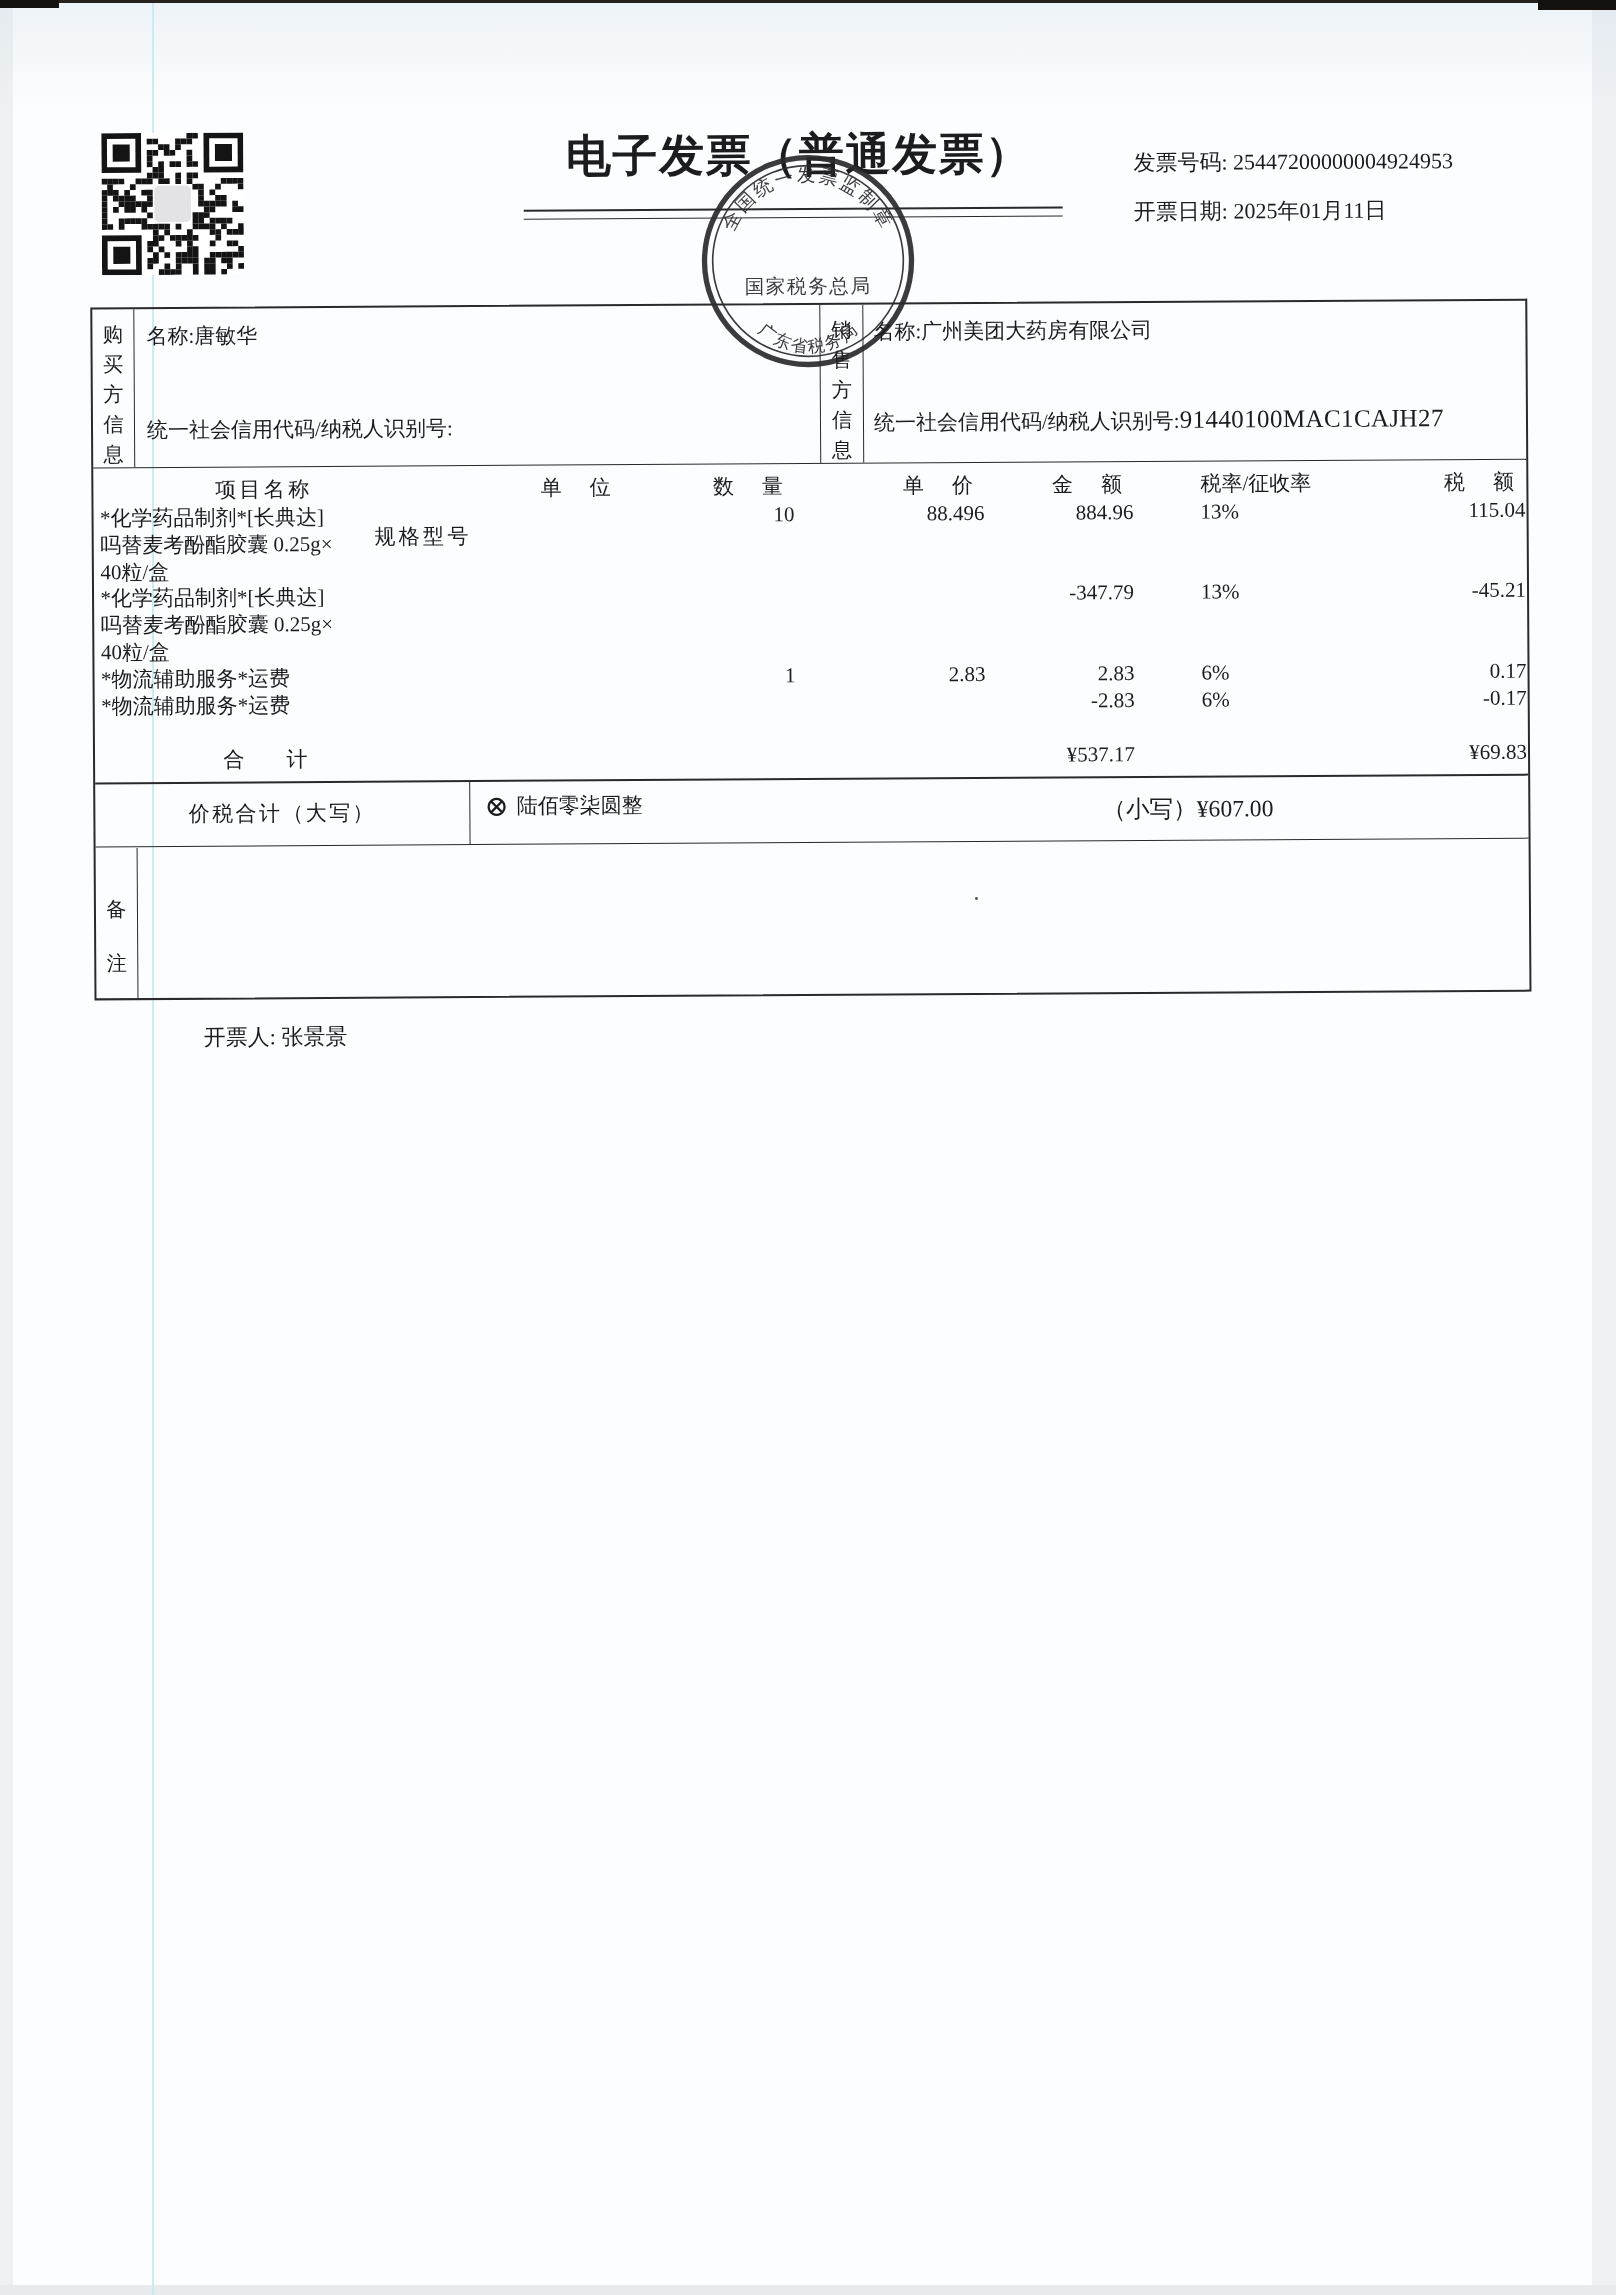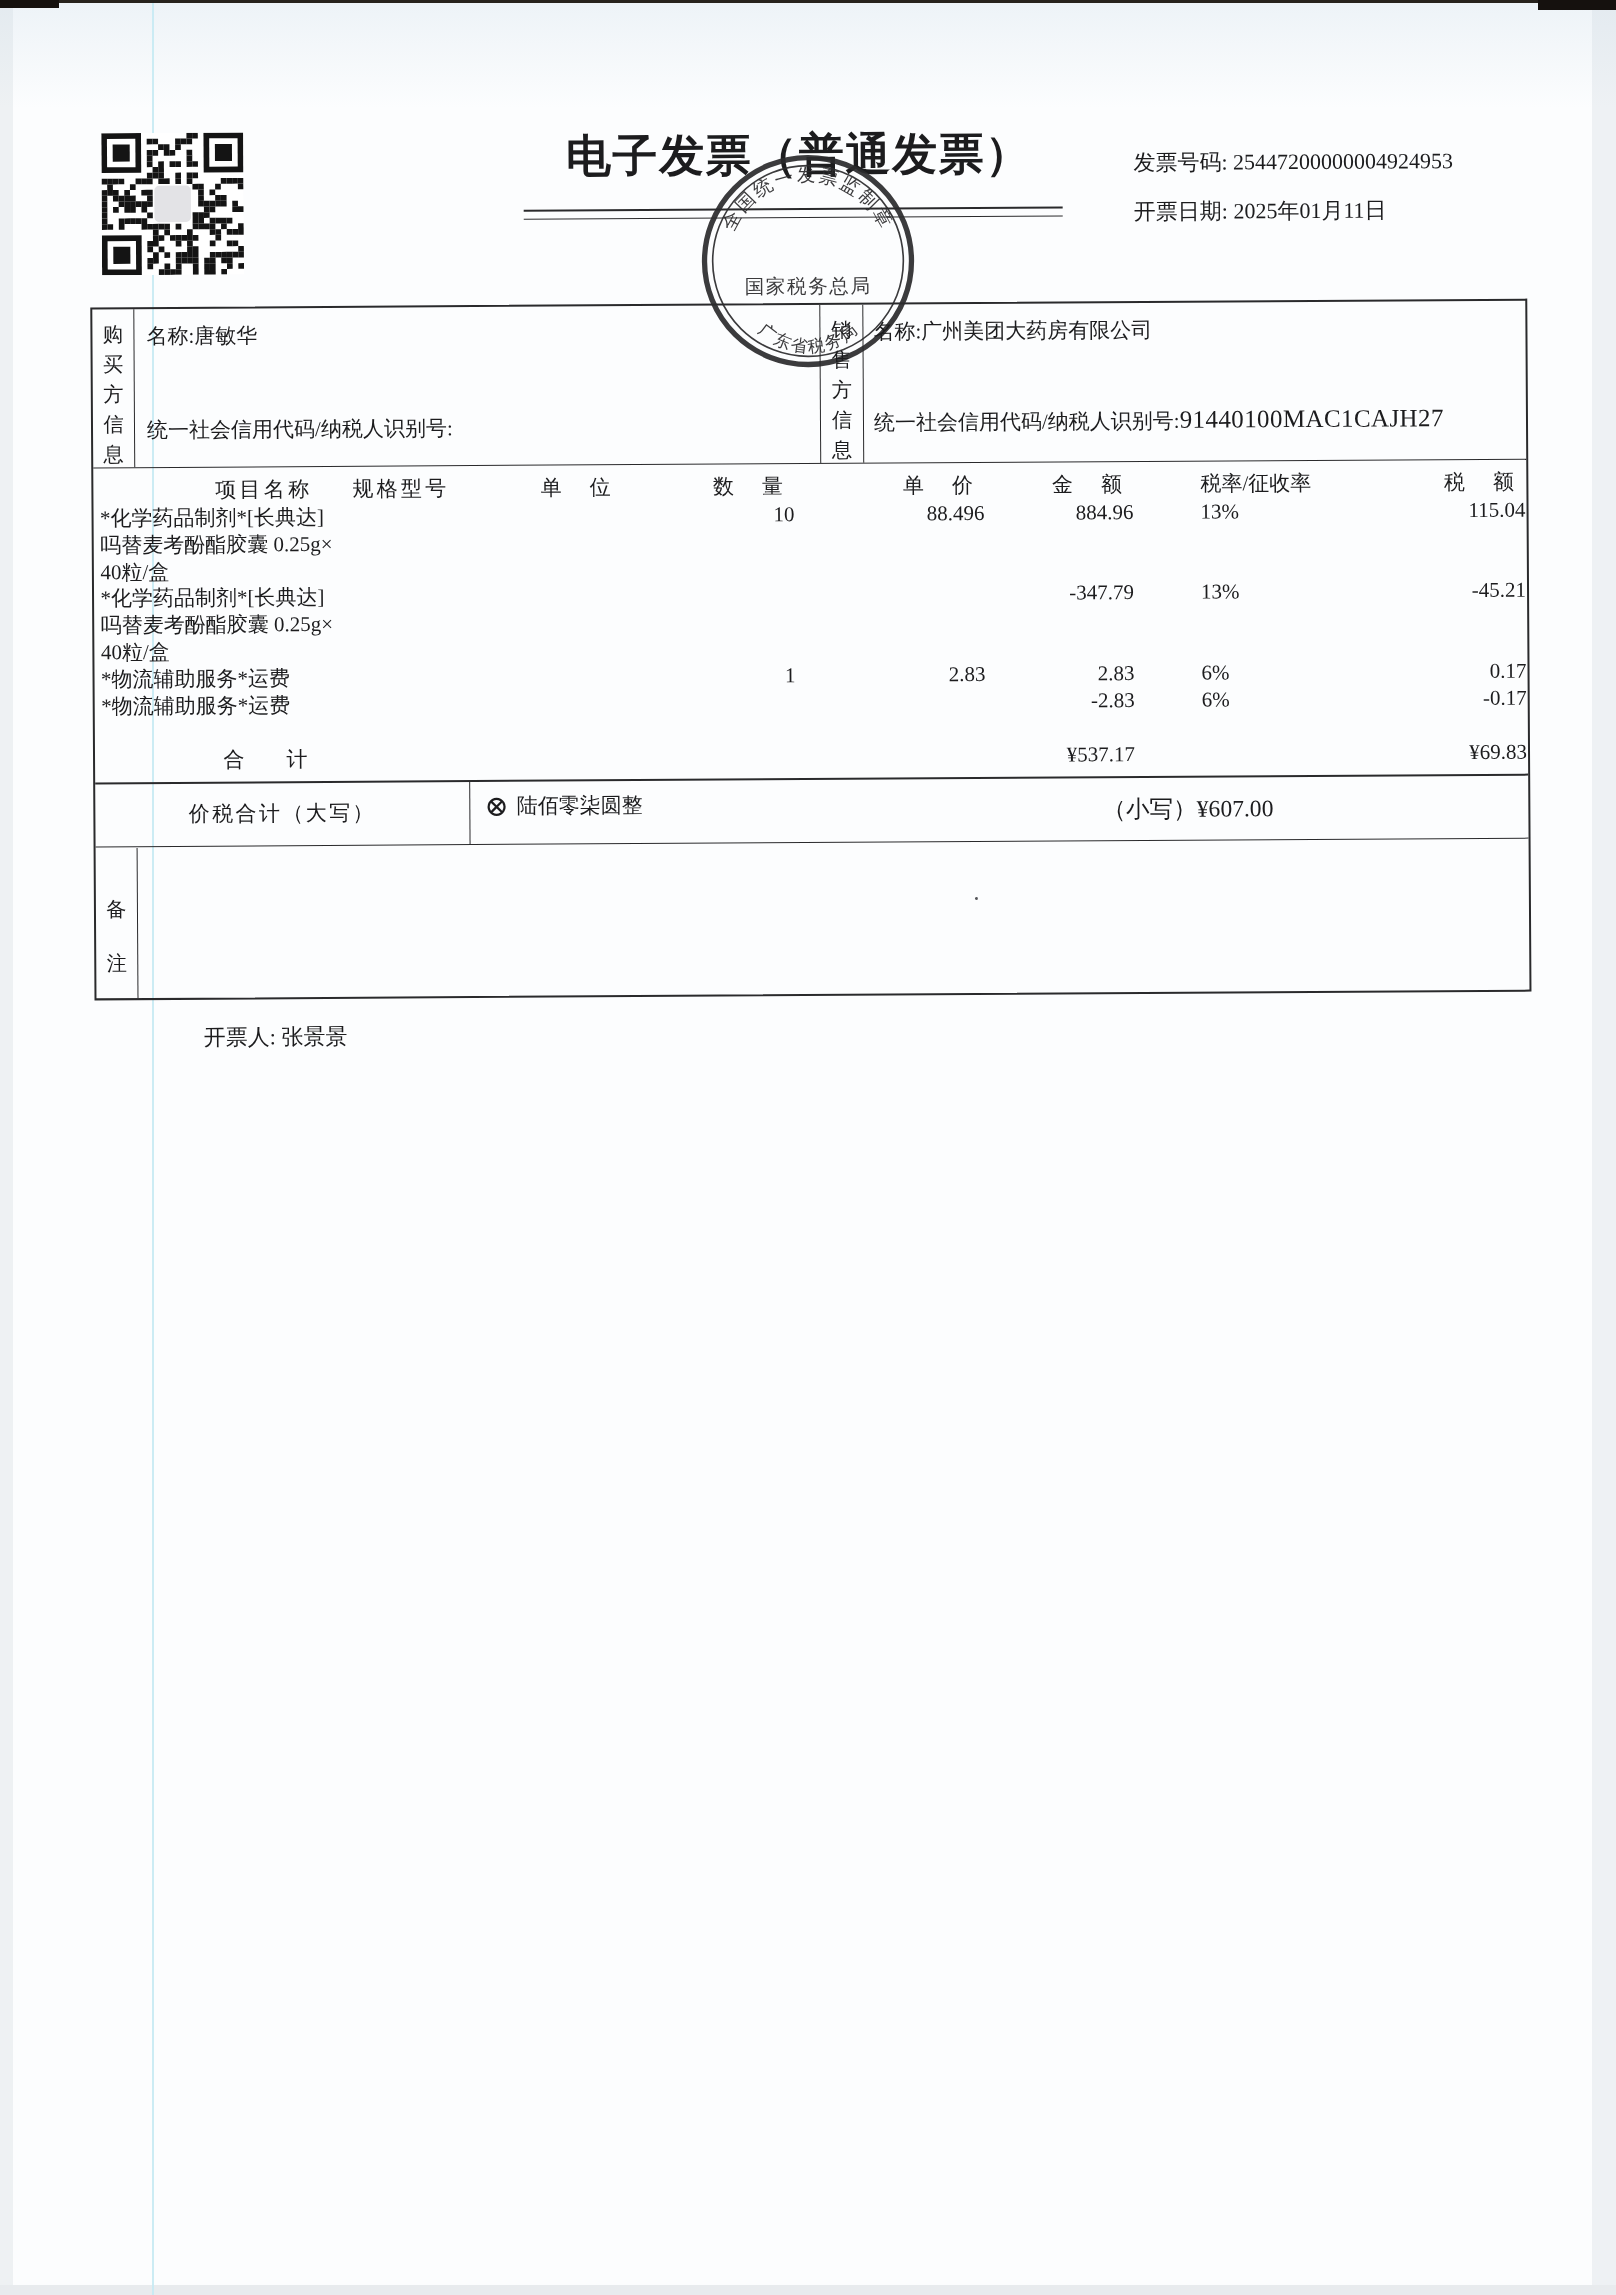--- a/index.html
+++ b/index.html
@@ -46,21 +46,21 @@
   .irow{position:absolute;left:0;width:100%;height:28px;line-height:28px;white-space:nowrap;}
   .c{position:absolute;top:0;}
   .c-name{left:6.5px;width:488px;text-align:left;}
   .c-qty{left:579px;width:122px;text-align:right;}
   .c-price{left:769px;width:122px;text-align:right;}
   .c-amt{left:914px;width:126px;text-align:right;}
   .c-rate{left:1107px;width:138px;}
   .c-tax{left:1298px;width:134px;text-align:right;}
   .ihead{top:8.1px;}
   .h-name{left:81px;width:138px;text-align:right;letter-spacing:3.3px;}
-  .h-spec{left:259px;width:119px;text-align:left;letter-spacing:3.3px;}
+  .h-spec{left:259px;width:119px;text-align:right;letter-spacing:3.3px;margin-top:48px;}
   .h-unit{left:431px;width:114px;text-align:center;letter-spacing:11.4px;}
   .ls2{letter-spacing:11.4px;}
   .totals{top:278px;}
   .t-label{left:81px;width:179px;text-align:center;}
   
   .sum-label{left:0;top:0;width:375px;height:100%;line-height:60px;text-align:center;letter-spacing:2.4px;}
   .sum-words{left:389px;top:0;height:100%;line-height:48px;white-space:nowrap;}
   .sum-symbol{font-size:29px;vertical-align:-3.3px;margin-right:8.1px;}
   .sum-small{left:1007px;top:0;height:100%;line-height:62px;font-size:23.6px;white-space:nowrap;}
   .remark-label{left:0;top:0;width:42px;height:100%;padding-top:34px;line-height:54px;}

